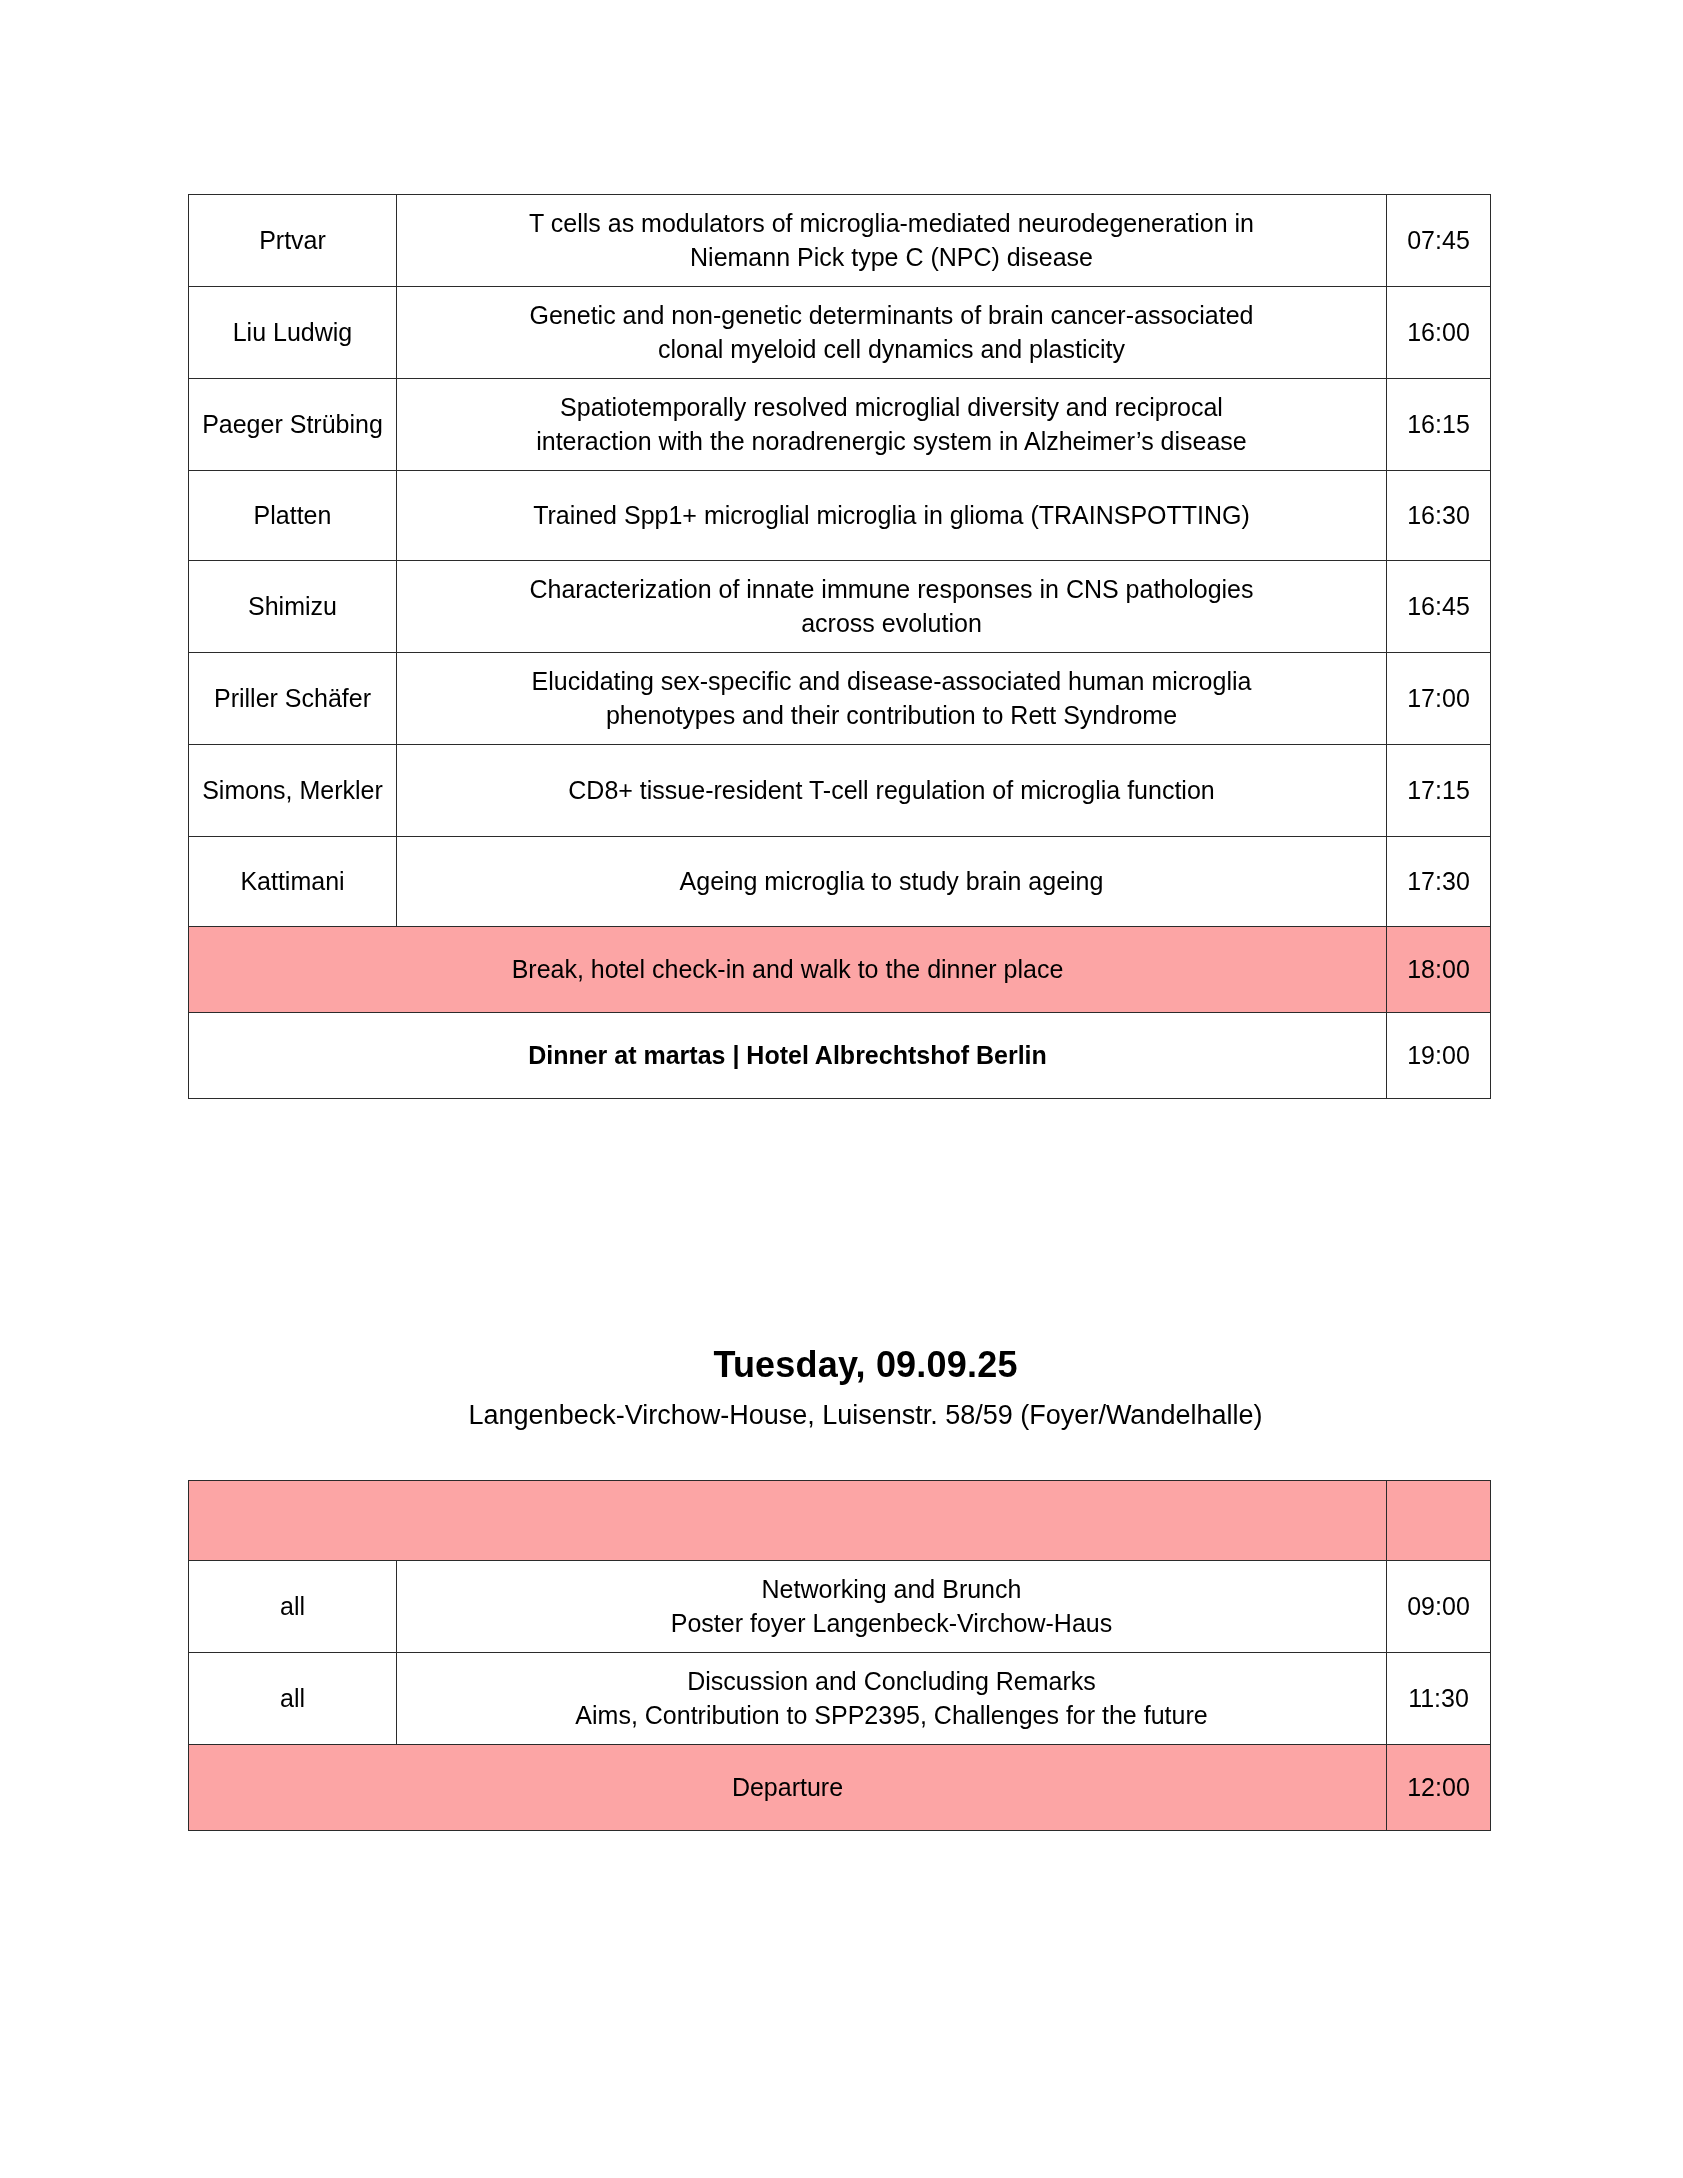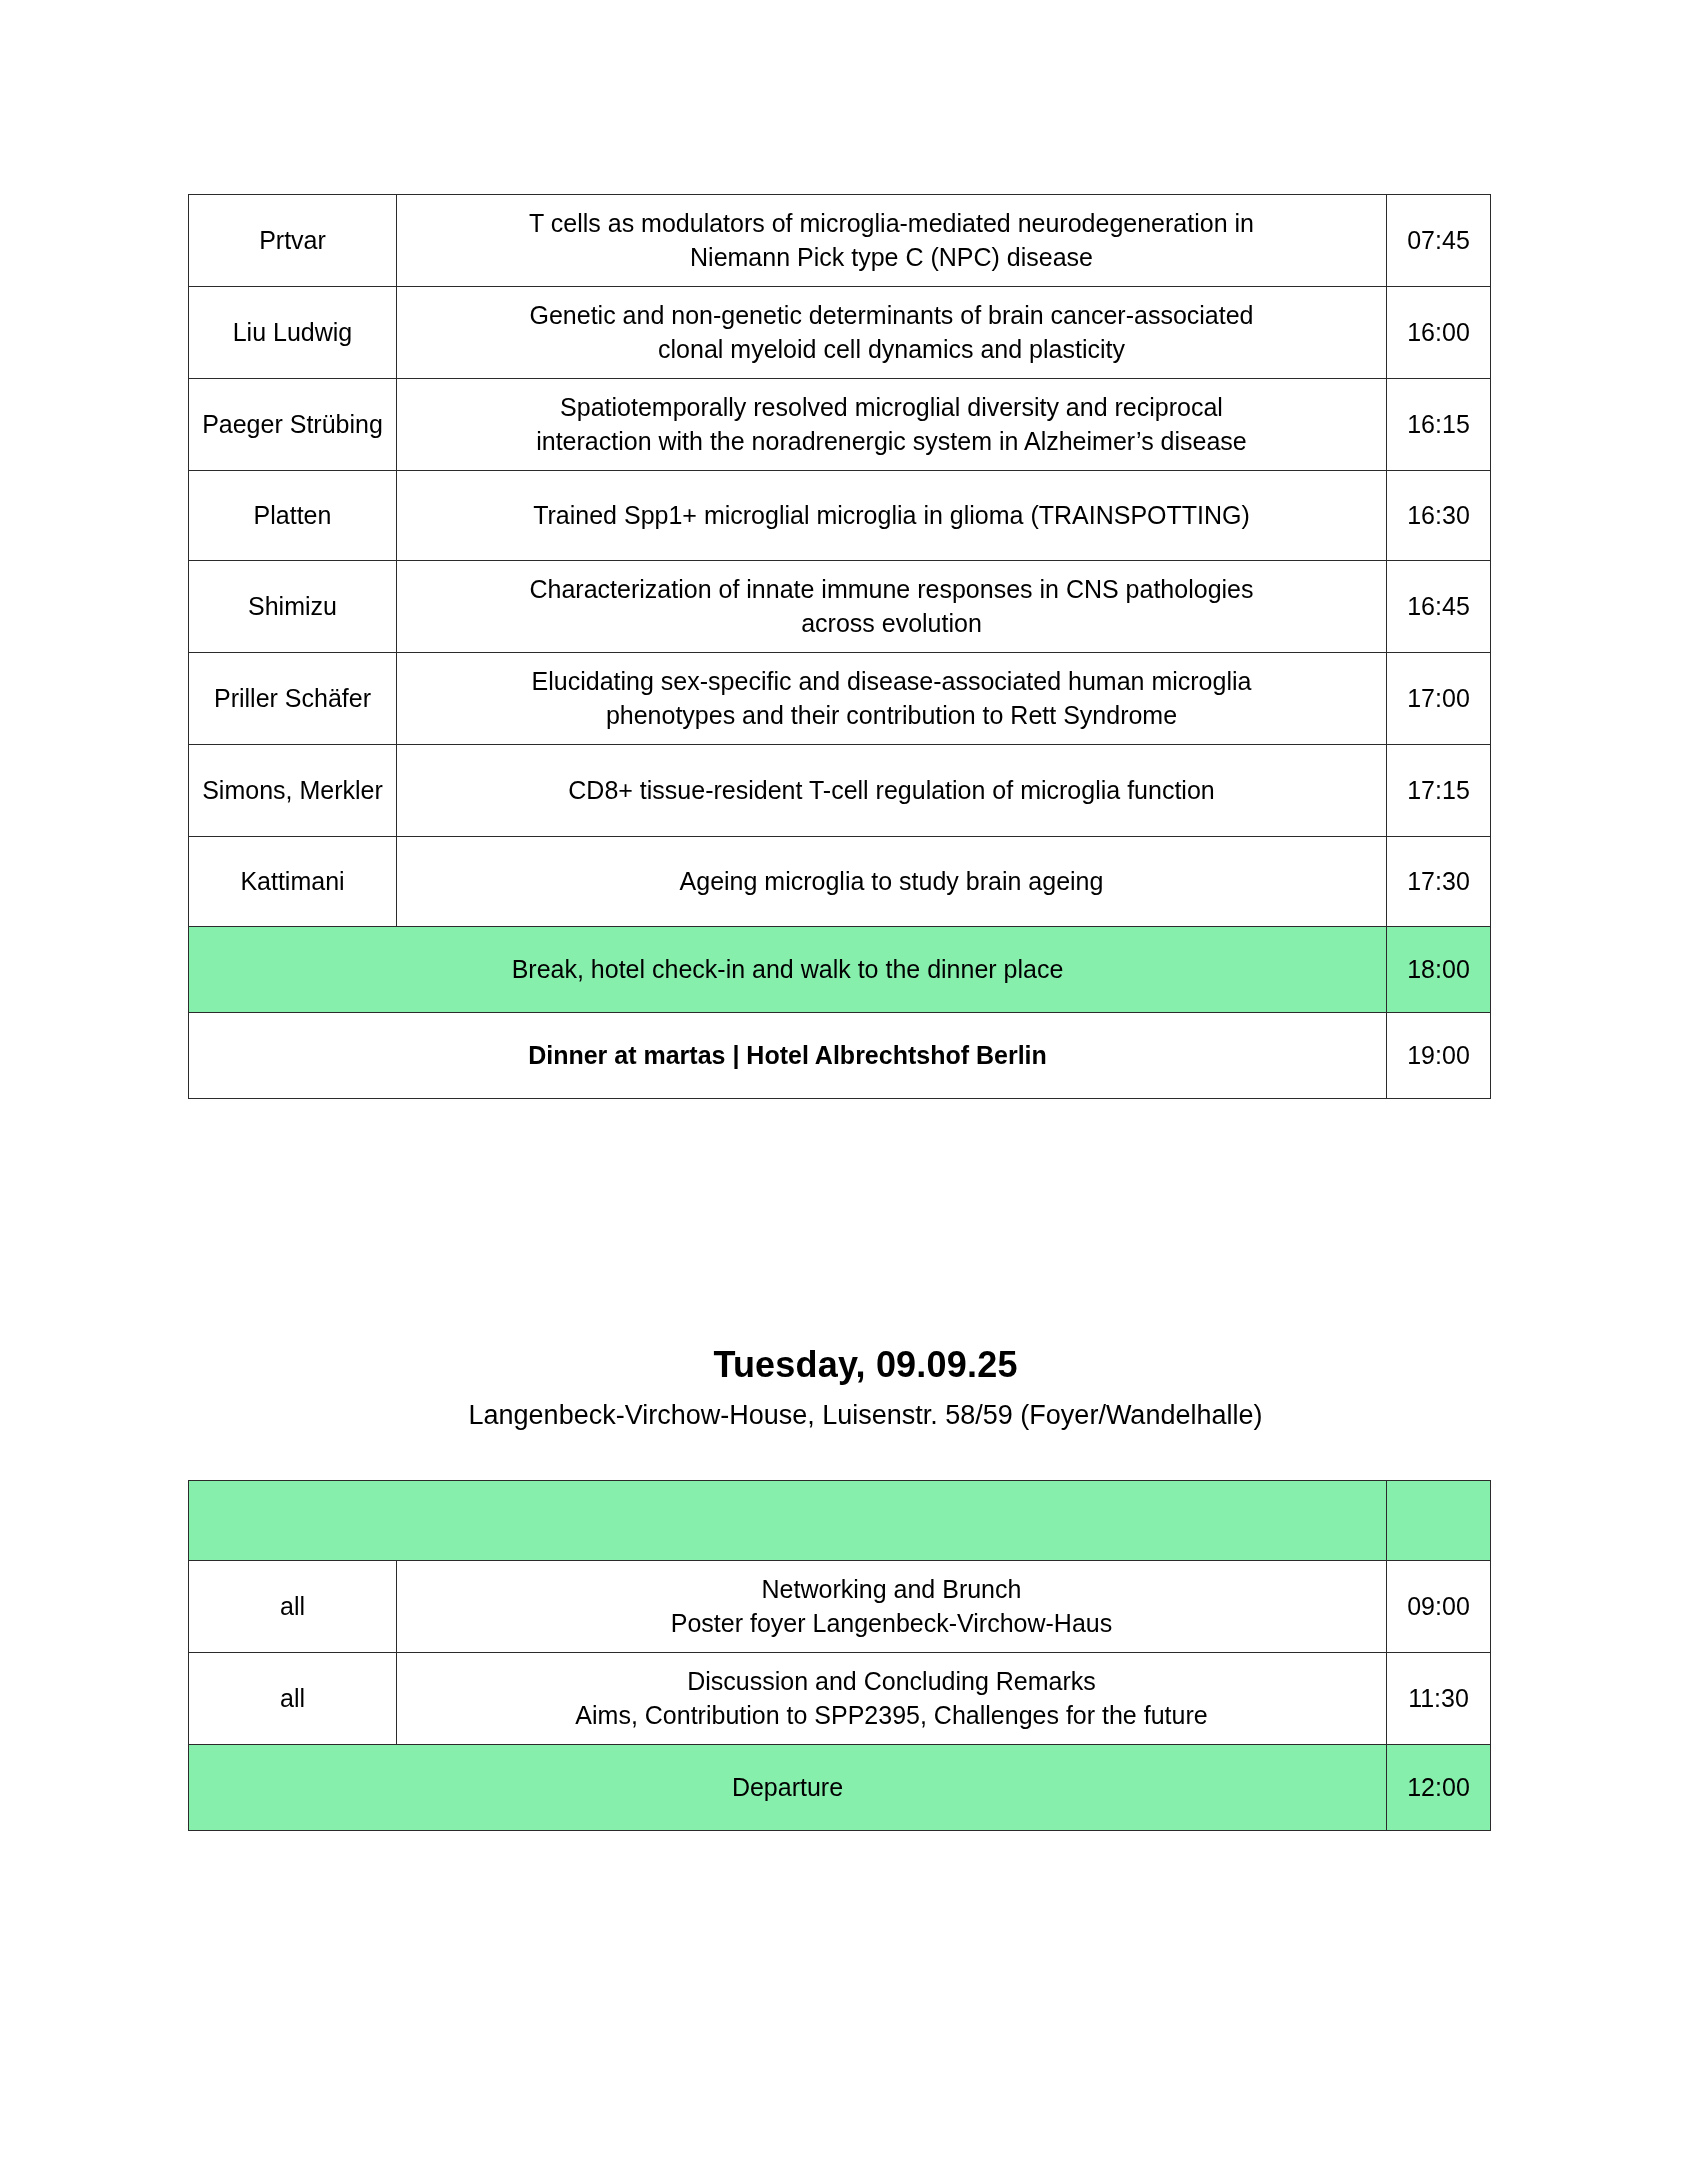--- a/index.html
+++ b/index.html
@@ -71,21 +71,21 @@
     padding-left: 4px;
     padding-right: 4px;
     white-space: nowrap;
   }
   td.cell-span {
     text-align: center;
     padding-left: 14px;
     padding-right: 14px;
   }
 
-  tr.shaded td { background: #86efac; }
+  tr.shaded td { background: #fca5a5; }
 
   td.cell-title .line { display: block; }
 
   
   tr.r-tall    td { height: 71px; }
   tr.r-single  td { height: 69px; }
   tr.r-span    td { height: 65px; }
   tr.r-header  td { height: 59px; }
 
   .bold { font-weight: bold; }

